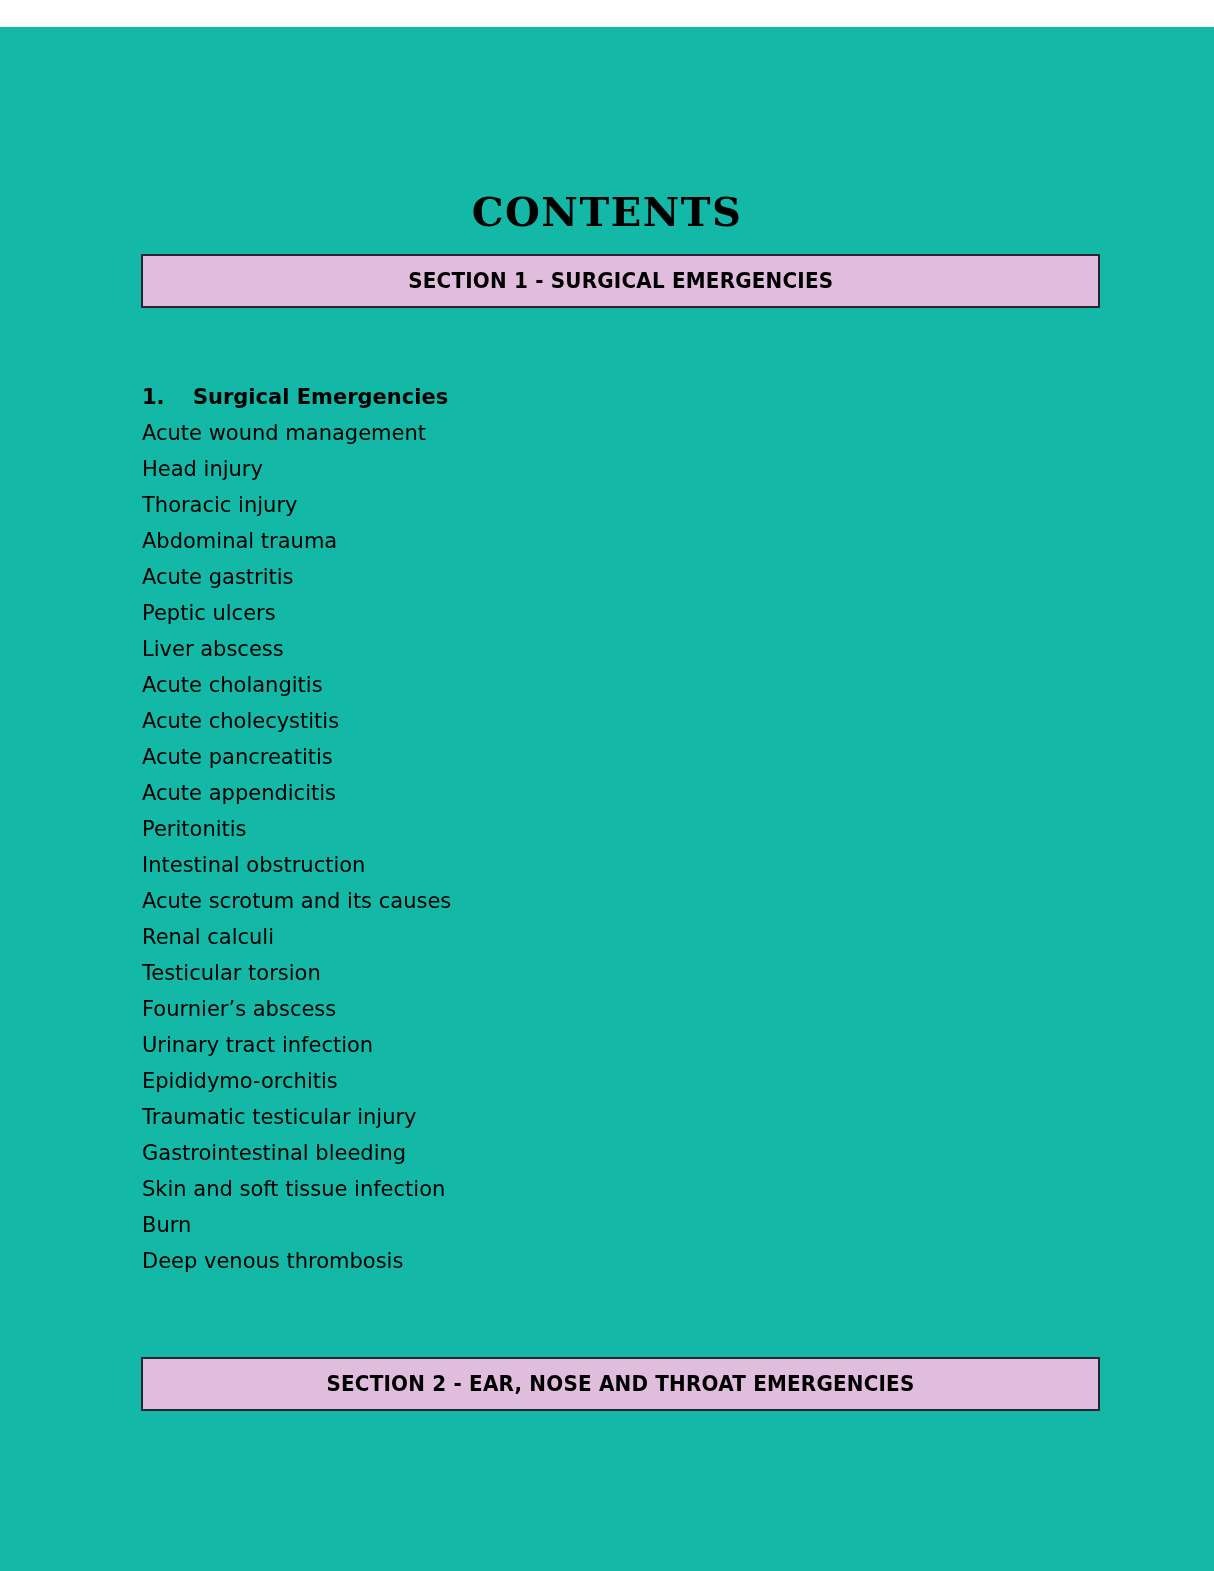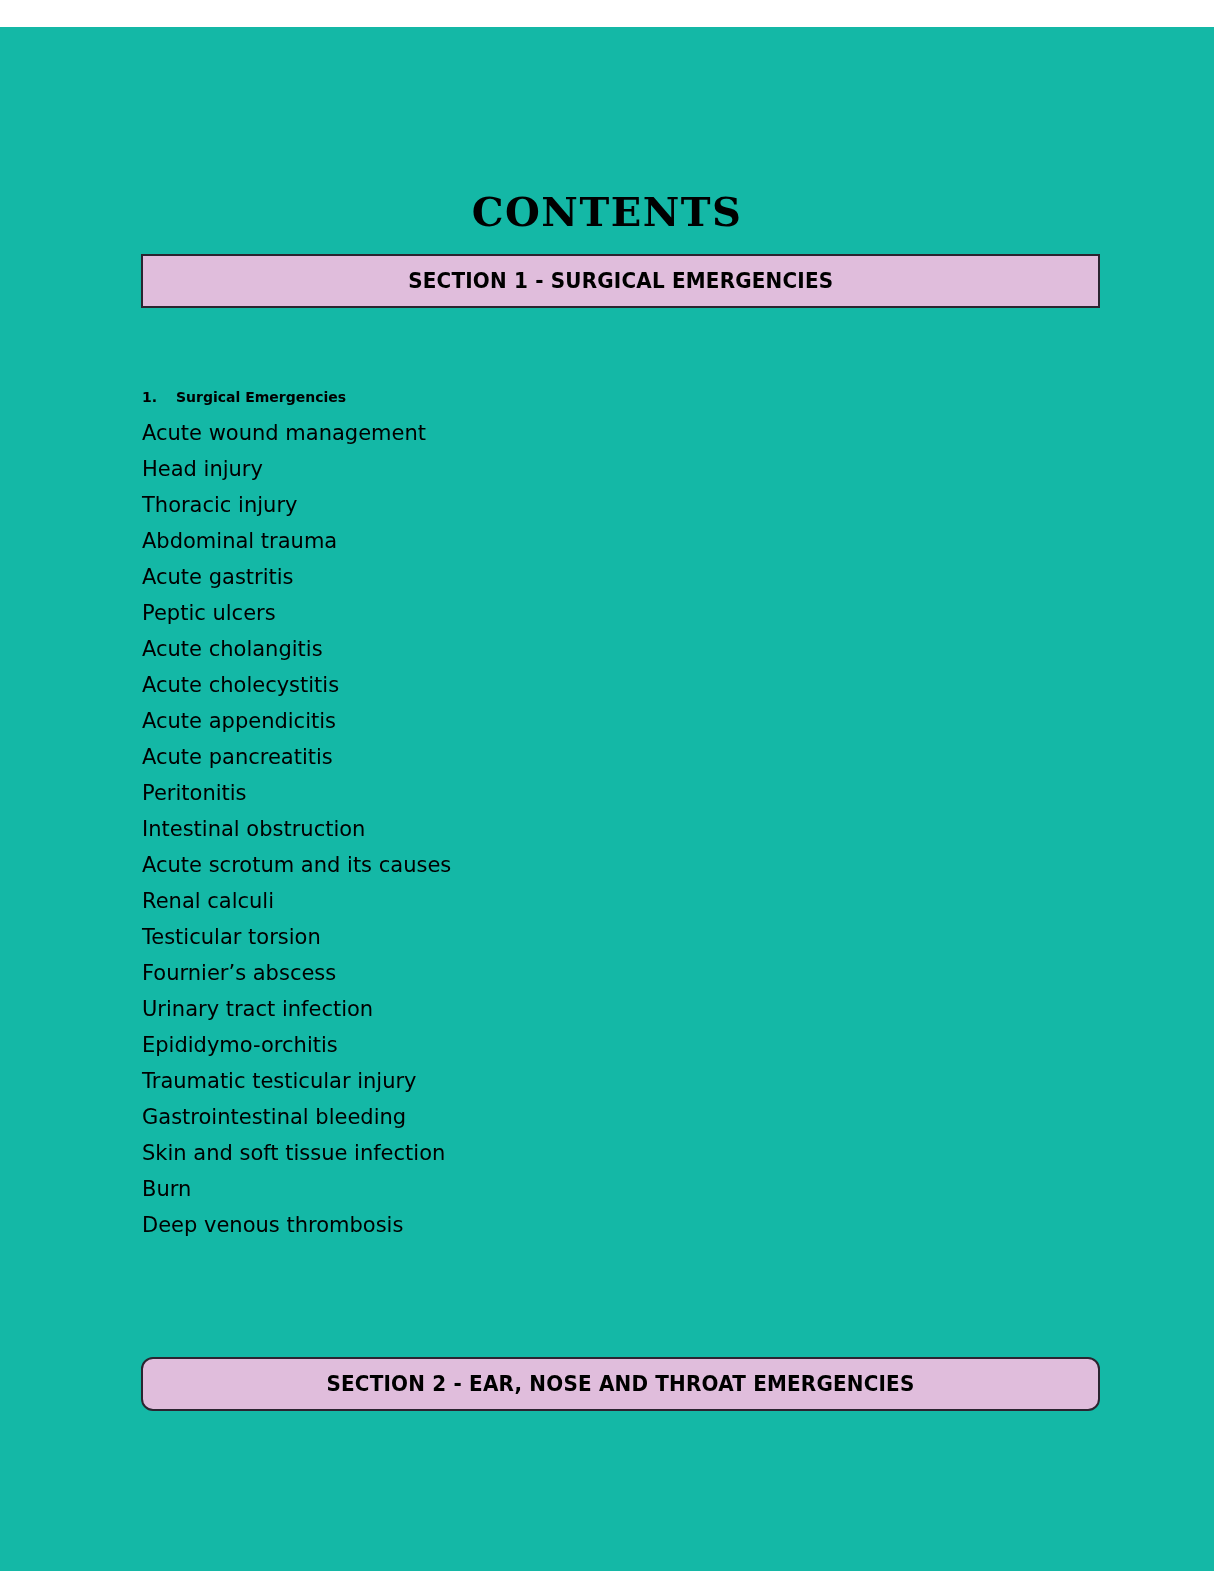--- a/index.html
+++ b/index.html
@@ -73,21 +73,21 @@
   .toc-block {
     position: absolute;
     left: 142px;
     top: 352px;
     width: 820px;
   }
 
   .toc-heading {
     font-family: "DejaVu Sans", "Liberation Sans", sans-serif;
     font-weight: bold;
-    font-size: 14px;
+    font-size: 21px;
     color: #000000;
     line-height: 36px;
     height: 36px;
     white-space: pre;
     display: block;
   }
 
   .toc-item {
     font-family: "DejaVu Sans", "Liberation Sans", sans-serif;
     font-weight: normal;
@@ -112,36 +112,37 @@
 
   <div class="toc-block">
     <div class="toc-heading">1.  Surgical Emergencies</div>
 
     <div class="toc-item">Acute wound management</div>
     <div class="toc-item">Head injury</div>
     <div class="toc-item">Thoracic injury</div>
     <div class="toc-item">Abdominal trauma</div>
     <div class="toc-item">Acute gastritis</div>
     <div class="toc-item">Peptic ulcers</div>
+    <div class="toc-item">Liver abscess</div>
     <div class="toc-item">Acute cholangitis</div>
     <div class="toc-item">Acute cholecystitis</div>
+    <div class="toc-item">Acute pancreatitis</div>
     <div class="toc-item">Acute appendicitis</div>
-    <div class="toc-item">Acute pancreatitis</div>
     <div class="toc-item">Peritonitis</div>
     <div class="toc-item">Intestinal obstruction</div>
     <div class="toc-item">Acute scrotum and its causes</div>
     <div class="toc-item">Renal calculi</div>
     <div class="toc-item">Testicular torsion</div>
     <div class="toc-item">Fournier’s abscess</div>
     <div class="toc-item">Urinary tract infection</div>
     <div class="toc-item">Epididymo-orchitis</div>
     <div class="toc-item">Traumatic testicular injury</div>
     <div class="toc-item">Gastrointestinal bleeding</div>
     <div class="toc-item">Skin and soft tissue infection</div>
     <div class="toc-item">Burn</div>
     <div class="toc-item">Deep venous thrombosis</div>
   </div>
 
-  <div class="section-banner" id="banner-section-2" style="background: rgb(224, 189, 220); border-color: rgb(43, 36, 48); border-radius: 12px;">
+  <div class="section-banner" id="banner-section-2" style="background: rgb(224, 189, 220); border-color: rgb(43, 36, 48);">
     <span class="banner-text">SECTION 2 - EAR, NOSE AND THROAT EMERGENCIES</span>
   </div>
 
 </div>
 
 </body></html>

